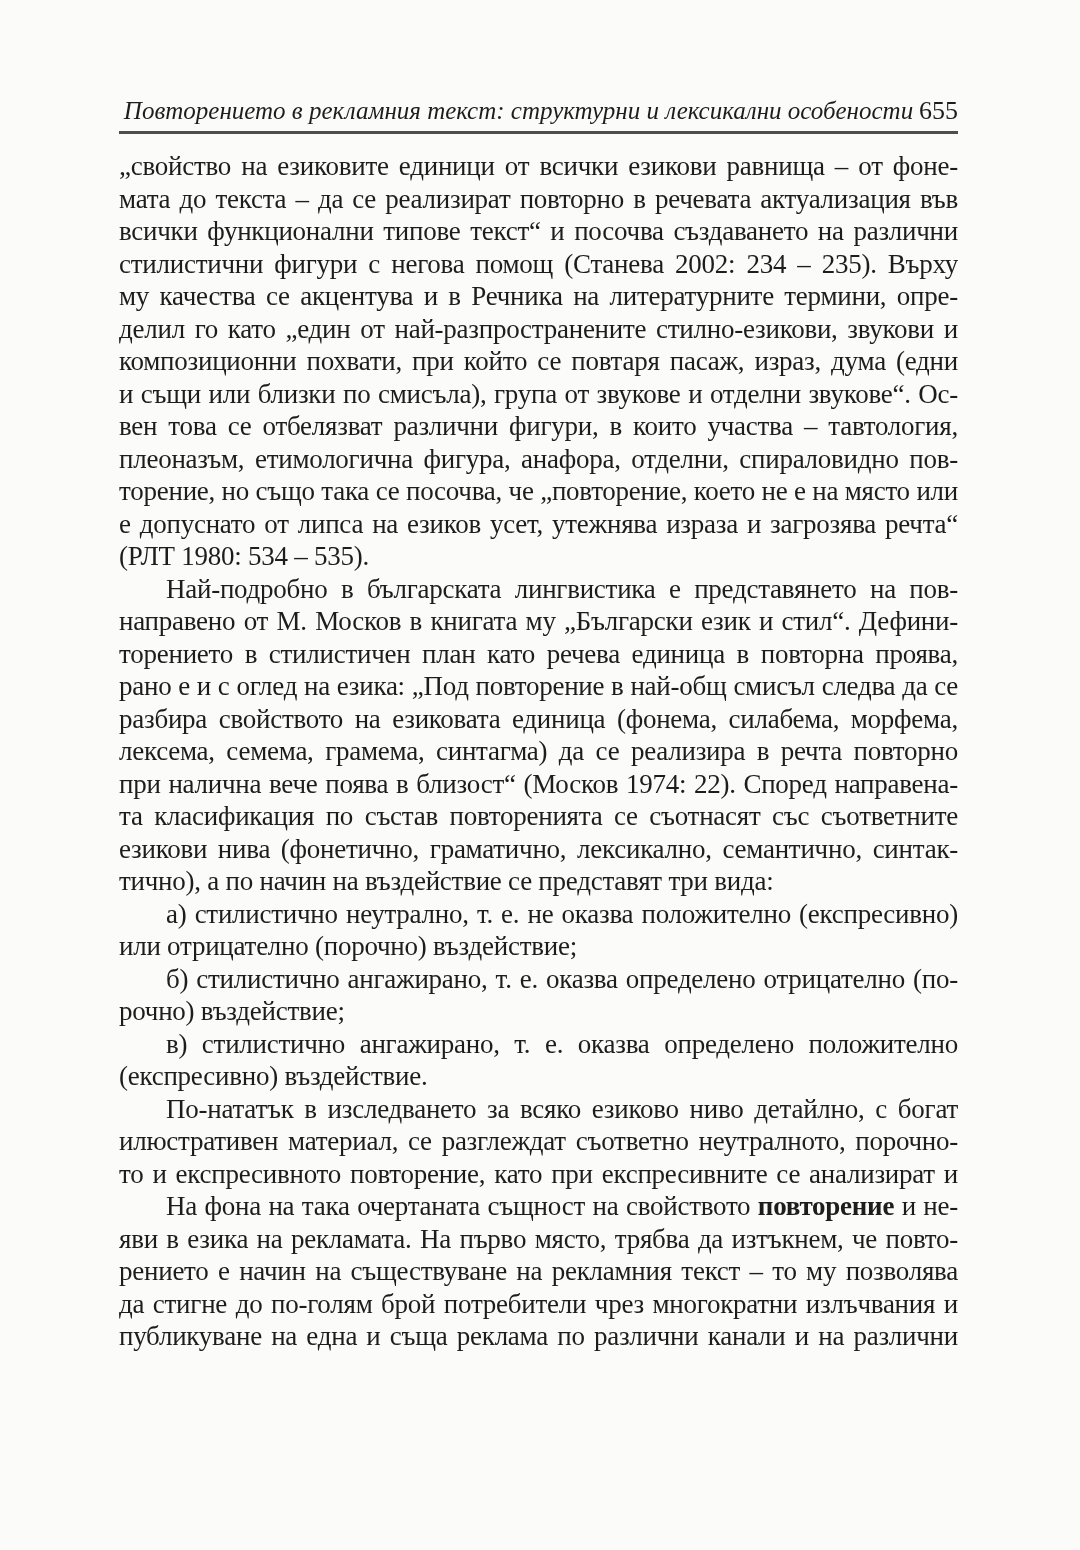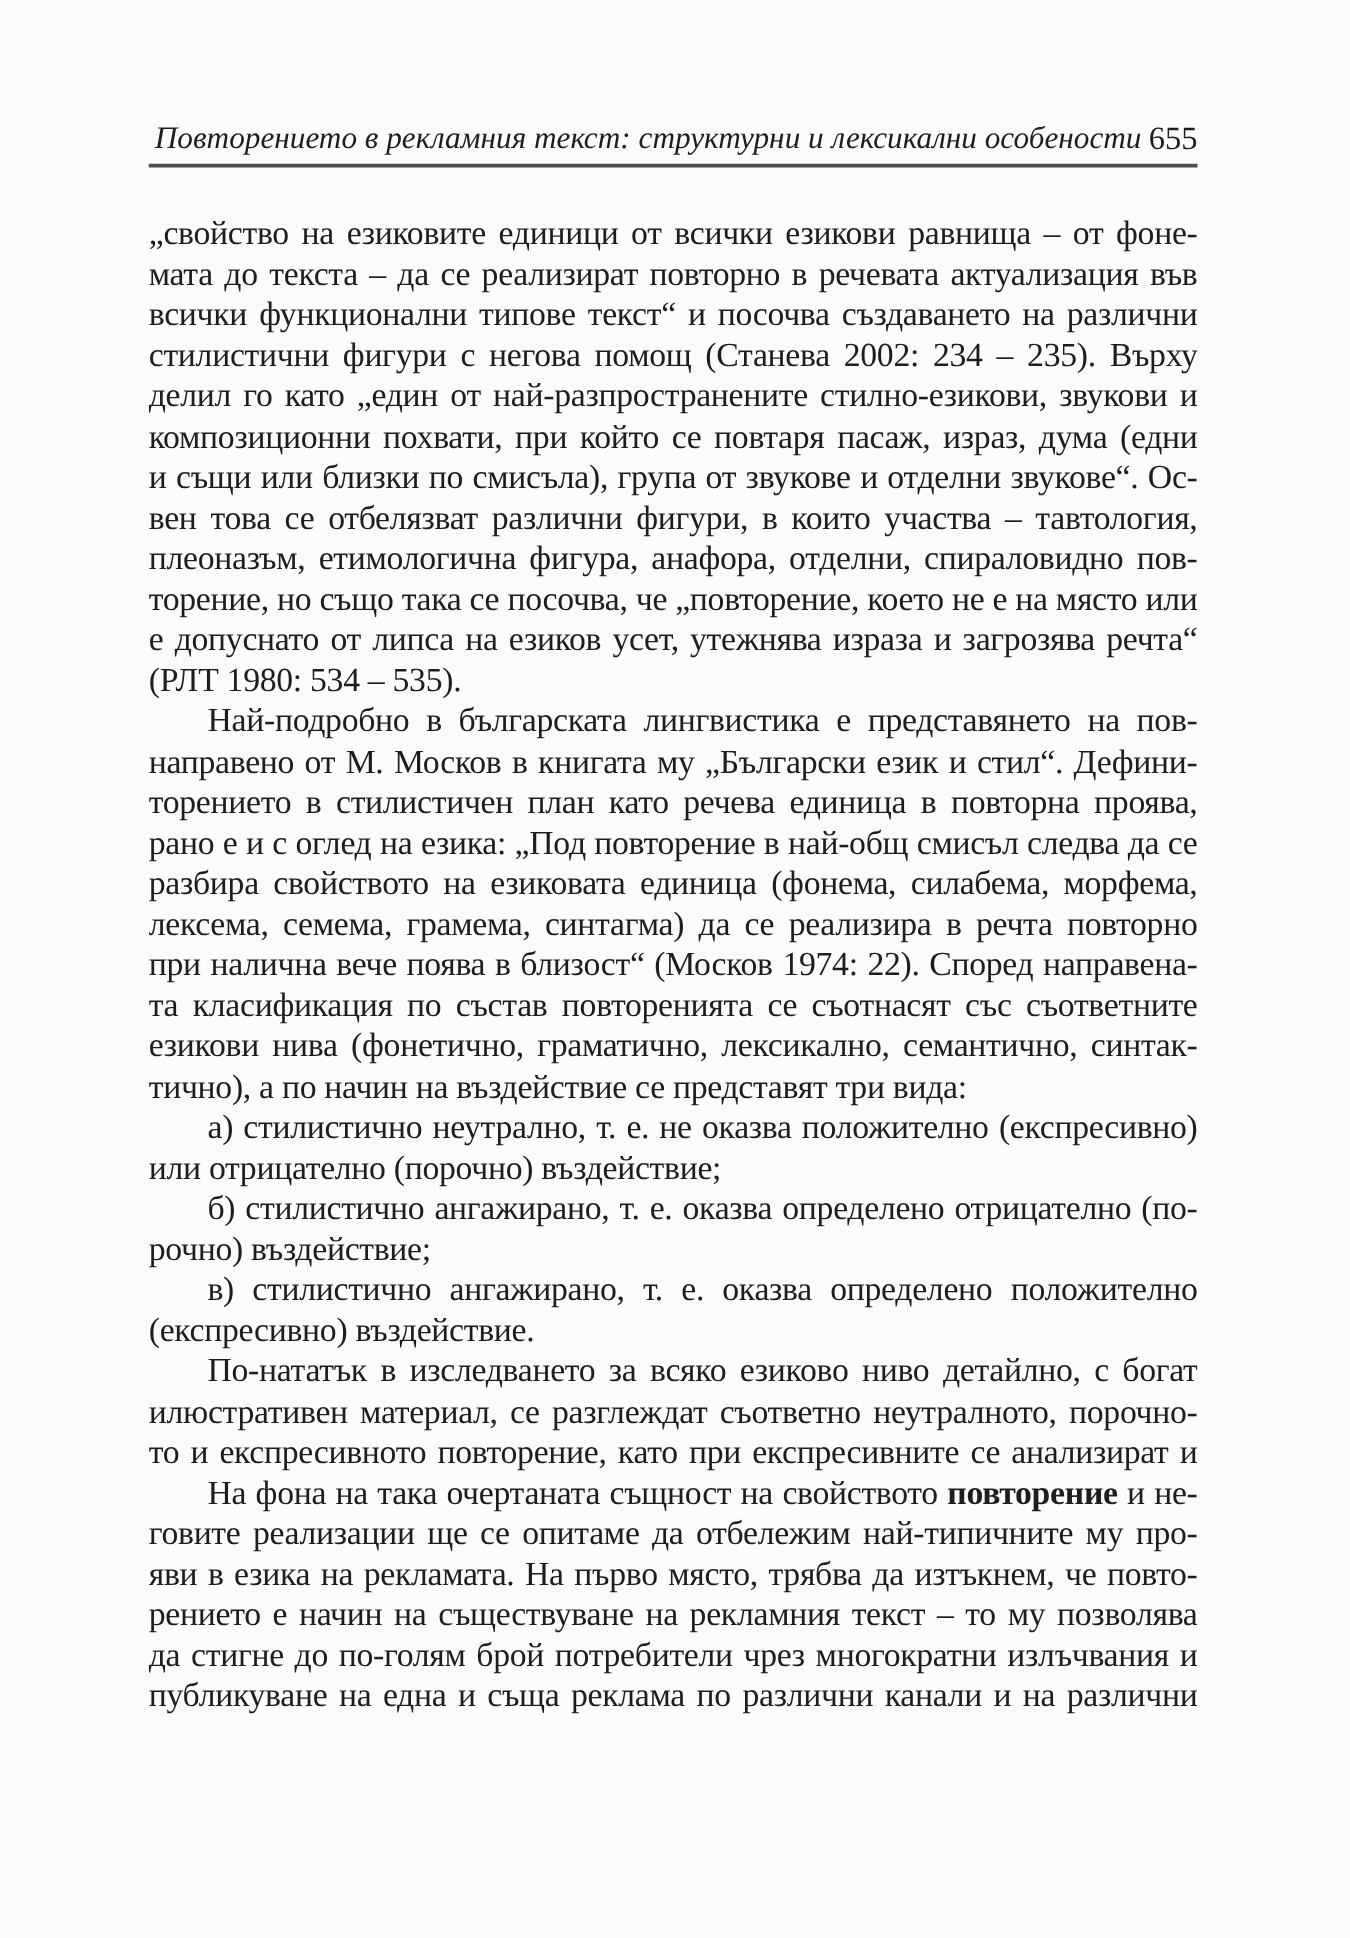--- a/index.html
+++ b/index.html
@@ -38,21 +38,21 @@
     line-height: 30px;
     margin-left: 1px;
     text-align: right;
   }
   .rule {
     height: 3px;
     background: #4e4e4e;
     margin-top: 5px;
   }
   .body-text {
-    margin-top: 36px;
+    margin-top: 16px;
     font-size: 27px;
     letter-spacing: -0.25px;
   }
   .paragraph {
     margin: 0;
   }
   .line {
     line-height: 32.5px;
     height: 32.5px;
     overflow: hidden;
@@ -78,20 +78,21 @@
       <div class="running-title">Повторението в рекламния текст: структурни и лексикални особености</div>
       <div class="page-number">655</div>
     </div>
     <div class="rule" style="background: rgb(78, 78, 78);"></div>
     <div class="body-text">
         <div class="paragraph">
           <div class="line justify-fix">„свойство на езиковите единици от всички езикови равнища – от фоне-</div>
           <div class="line justify-fix">мата до текста – да се реализират повторно в речевата актуализация във</div>
           <div class="line justify-fix">всички функционални типове текст“ и посочва създаването на различни</div>
           <div class="line justify-fix">стилистични фигури с негова помощ (Станева 2002: 234 – 235). Върху тези</div>
+          <div class="line justify-fix">му качества се акцентува и в Речника на литературните термини, опре-</div>
           <div class="line justify-fix">делил го като „един от най-разпространените стилно-езикови, звукови и</div>
           <div class="line justify-fix">композиционни похвати, при който се повтаря пасаж, израз, дума (едни</div>
           <div class="line justify-fix">и същи или близки по смисъла), група от звукове и отделни звукове“. Ос-</div>
           <div class="line justify-fix">вен това се отбелязват различни фигури, в които участва – тавтология,</div>
           <div class="line justify-fix">плеоназъм, етимологична фигура, анафора, отделни, спираловидно пов-</div>
           <div class="line justify-fix">торение, но също така се посочва, че „повторение, което не е на място или</div>
           <div class="line justify-fix">е допуснато от липса на езиков усет, утежнява израза и загрозява речта“</div>
           <div class="line justify-fix last">(РЛТ 1980: 534 – 535).</div>
         </div>
         <div class="paragraph">
@@ -118,21 +119,20 @@
           <div class="line justify-fix indent">в) стилистично ангажирано, т. е. оказва определено положително</div>
           <div class="line justify-fix last">(експресивно) въздействие.</div>
         </div>
         <div class="paragraph">
           <div class="line justify-fix indent">По-нататък в изследването за всяко езиково ниво детайлно, с богат</div>
           <div class="line justify-fix">илюстративен материал, се разглеждат съответно неутралното, порочно-</div>
           <div class="line justify-fix">то и експресивното повторение, като при експресивните се анализират и</div>
         </div>
         <div class="paragraph">
           <div class="line justify-fix indent"><span>На фона на така очертаната същност на свойството </span><b>повторение</b><span> и не-</span></div>
-          <div class="line justify-fix">говите реализации ще се опитаме да отбележим най-типичните му про-</div>
           <div class="line justify-fix">яви в езика на рекламата. На първо място, трябва да изтъкнем, че повто-</div>
           <div class="line justify-fix">рението е начин на съществуване на рекламния текст – то му позволява</div>
           <div class="line justify-fix">да стигне до по-голям брой потребители чрез многократни излъчвания и</div>
           <div class="line justify-fix">публикуване на една и съща реклама по различни канали и на различни</div>
         </div>
       </div>
   </div>
 </div>
 
 </body></html>

